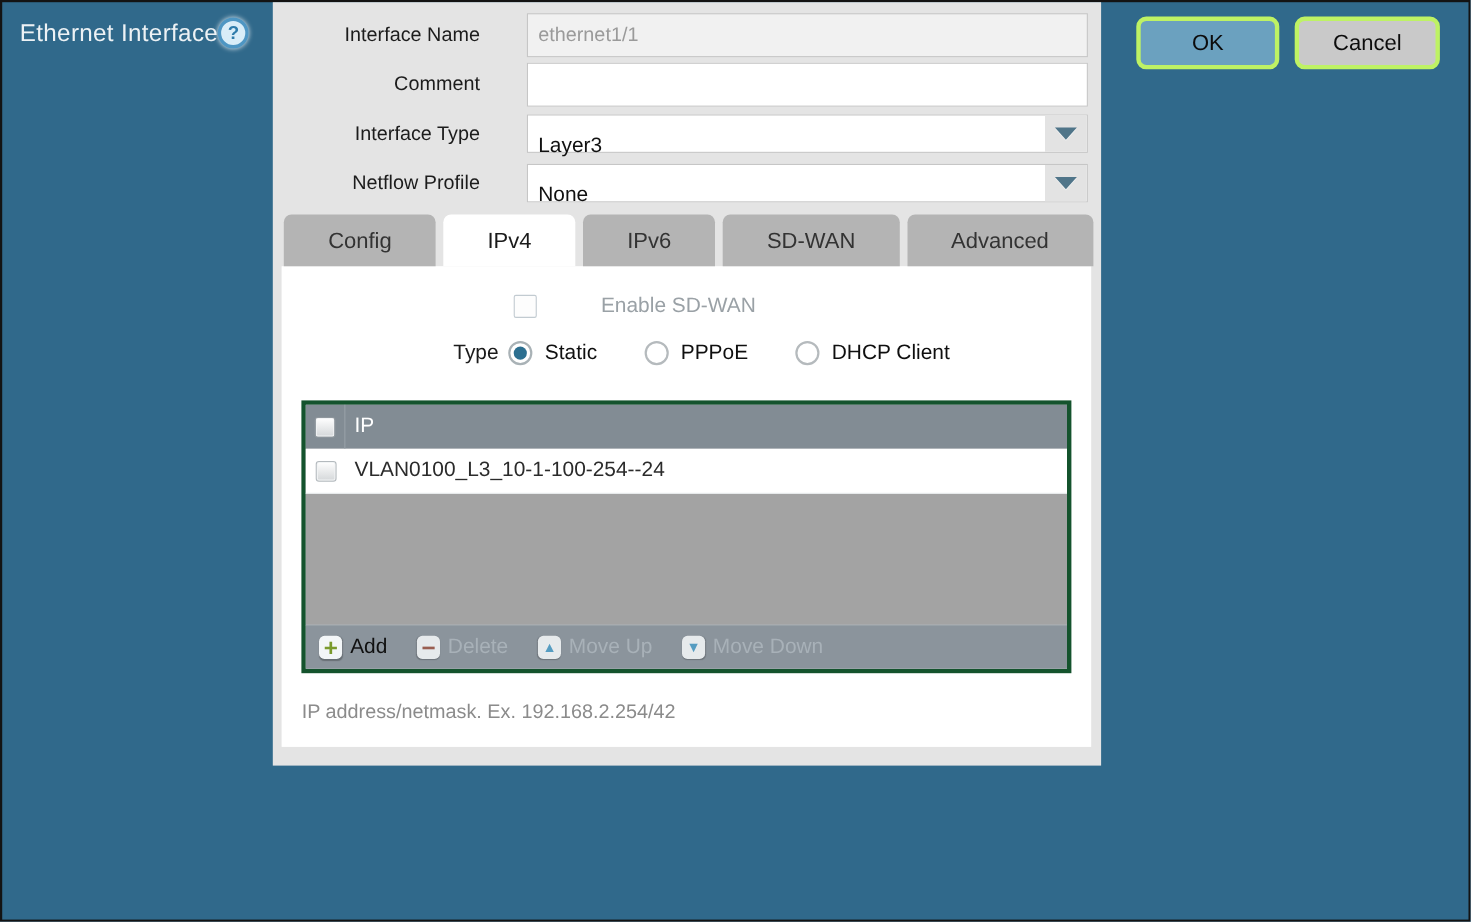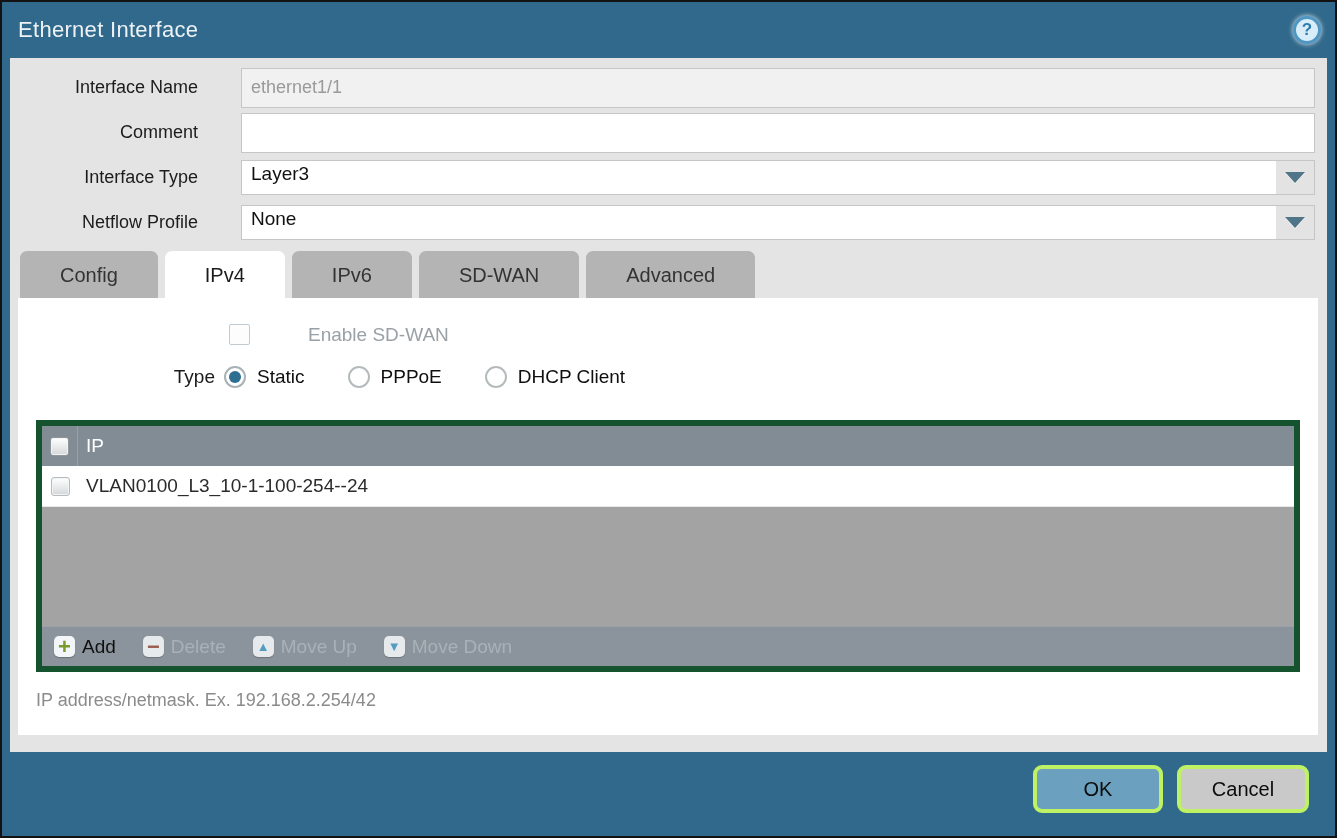--- a/index.html
+++ b/index.html
@@ -1,35 +1,35 @@
 <!DOCTYPE html>
 <html><head>
 <meta charset="utf-8">
 <style>
   * { margin:0; padding:0; box-sizing:border-box; }
   html,body { width:1337px; height:838px; font-family:"Liberation Sans", sans-serif; background:#fff; }
-  .dialog { width:1337px; height:838px; background:#30698b; border:2px solid #131313; display:flex; flex-direction:column; }
+  .dialog { width:1337px; height:838px; background:#30698b; border:2px solid #131313; display:flex; flex-direction:row; }
 
   
   .titlebar { height:56px; display:flex; align-items:center; justify-content:space-between; padding:0 14px 0 16px; }
   .title { color:#edf2f5; font-size:22px; font-weight:normal; letter-spacing:.3px; }
   .help-icon { width:28px; height:28px; border-radius:50%; background:#d9edf8; border:3px solid #4e96c3;
     color:#2e7cab; font-size:17px; font-weight:bold; display:flex; align-items:center; justify-content:center;
     box-shadow:0 0 5px rgba(255,255,255,.9); cursor:pointer; }
 
   
   .body { margin:0 8px; background:#e4e4e4; height:694px; overflow:hidden; }
   .form { padding-top:12px; }
   .form-row { display:flex; align-items:center; margin:0 12px 10px 0; height:35px;gap:33px; }
   .form-label { width:198px; text-align:right; padding-right:10px; font-size:18px; color:#1c1c1c; white-space:nowrap; }
   input.text { flex:1; height:40px; border:1px solid #c6c6c6; background:#fff; font:18px "Liberation Sans",sans-serif;
     padding:0 9px; color:#1c1c1c; outline:none; }
   input.text.is-disabled { background:#f1f1f1; color:#9a9a9a; }
   .select { flex:1; height:35px; border:1px solid #c6c6c6; background:#fff; display:flex; cursor:pointer; }
-  .select-value { flex:1; font-size:19px; padding:2px 0 0 9px; color:#111; }
+  .select-value { flex:1; font-size:19px; padding:17px 0 0 9px; color:#111; }
   .select-btn { width:38px; background:#e3e3e3; display:flex; align-items:center; justify-content:center; }
   .caret { width:0; height:0; border-left:10px solid transparent; border-right:10px solid transparent;
     border-top:11px solid #507589; filter:drop-shadow(0 1px 0 rgba(255,255,255,.6)); }
 
   
   .tabs { display:flex; margin:11px 0 0 10px; }
   .tab { height:47px; line-height:49px; padding:0 40px; background:#b4b4b4; border-radius:7px 7px 0 0;
     margin-right:7px; font-size:20px; color:#333; cursor:pointer; }
   .tab.active { background:#ffffff; color:#1a1a1a; }
 
@@ -40,21 +40,21 @@
   .sdwan-label { margin-left:12px; font-size:19px; color:#9aa1a6; }
   .type-row { margin-top:21px; display:flex; align-items:center; height:22px; }
   .type-label { width:206px; text-align:right; padding-right:9px; font-size:19px; color:#1b1b1b; }
   .radio { width:22px; height:22px; border-radius:50%; border:2px solid #b5babd; background:#fff; position:relative;
     margin-right:11px; flex:none; cursor:pointer; }
   .radio.checked { border-color:#a9b2b6; }
   .radio.checked::after { content:""; position:absolute; inset:3px; border-radius:50%; background:#2c6f90; }
   .radio-label { font-size:19px; color:#0f0f0f; margin-right:43px; cursor:pointer; }
 
   
-  .table { margin:32px 18px 4px 18px; border:6px solid #14532d; }
+  .table { margin:32px 18px 11px 18px; border:4px solid #14532d; }
   .thead { height:40px; background:#828c94; display:flex; align-items:stretch; }
   .check-cell { width:36px; display:flex; align-items:center; justify-content:center; flex:none; }
   .thead .check-cell { border-right:1px solid #97a0a7; }
   .cb { width:19px; height:19px; border-radius:3px; border:1px solid #8f979d;
     background:linear-gradient(#ffffff, #d4d7d9); box-shadow:inset 0 0 0 1px #f2f4f5; cursor:pointer; }
   .row .cb { border-color:#b4babe; }
   .th-label { color:#ffffff; font-size:19px; padding-left:8px; align-self:center; }
   .tbody { height:160px; background:#a3a3a3; }
   .row { display:flex; align-items:center; height:41px; background:#fff; border-bottom:1px solid #e6e9ea; cursor:pointer; }
   .row-text { font-size:19px; color:#2b2b2b; padding-left:8px; }

